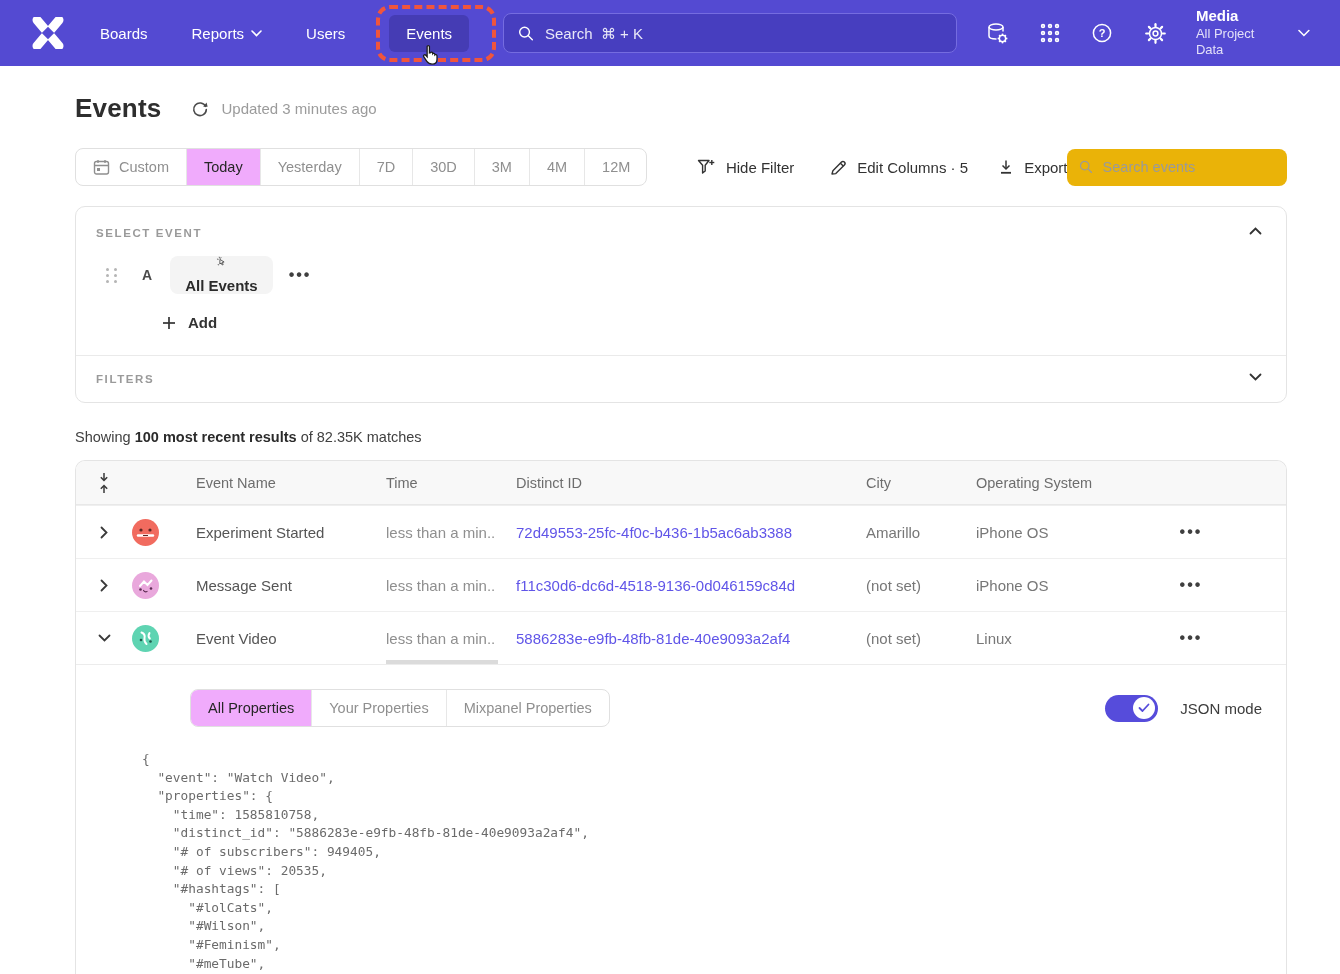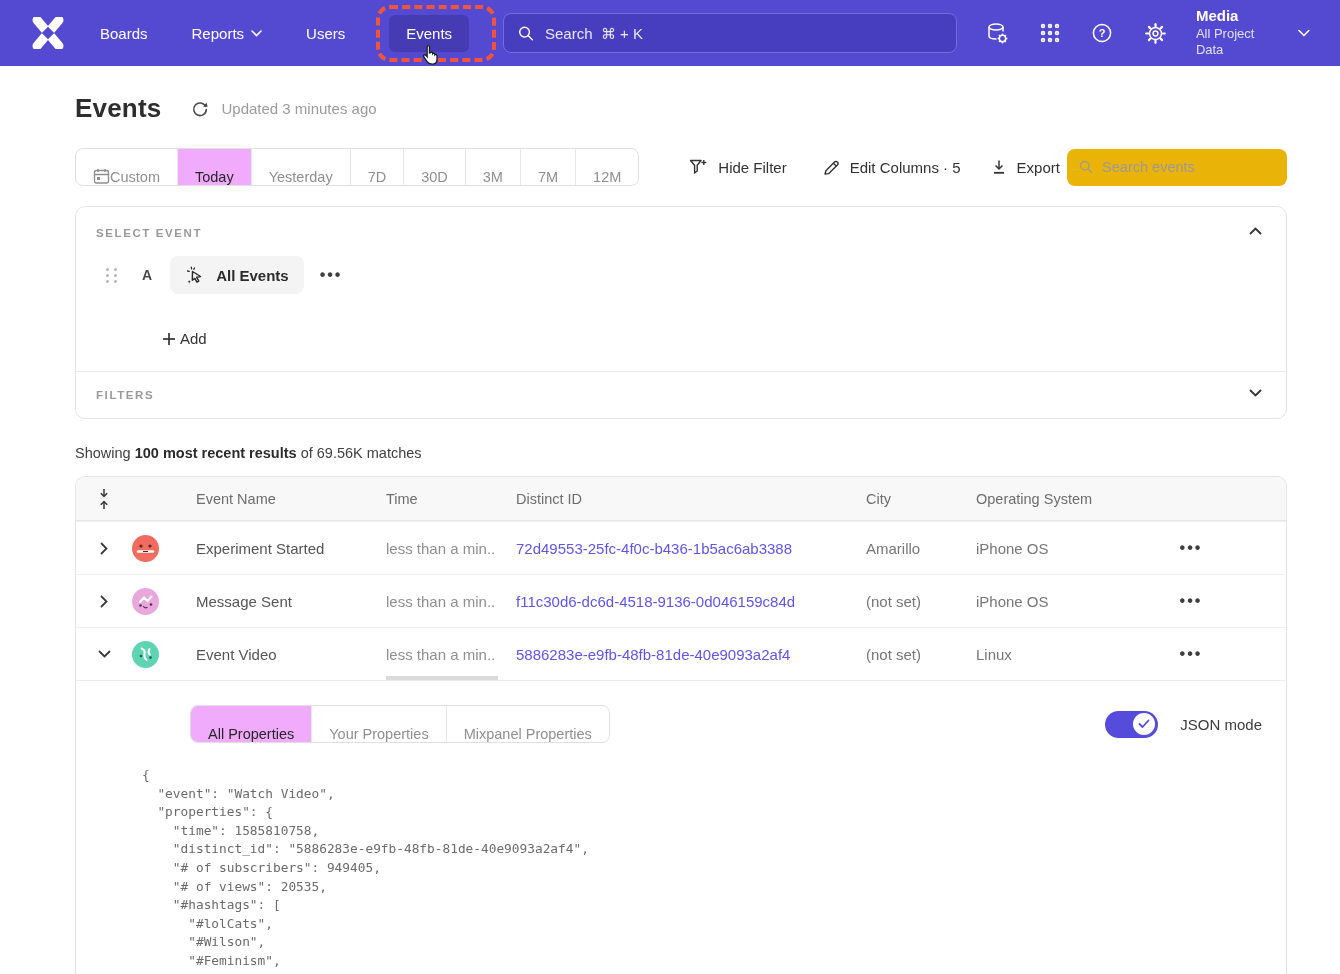--- a/index.html
+++ b/index.html
@@ -31,44 +31,44 @@
   
   .page { padding:0 53px 0 75px; }
   .page-head { display:flex; align-items:center; margin-top:27px; }
   .page-title { font-size:26px; font-weight:700; color:#2E2E2E; letter-spacing:.2px; }
   .refresh-btn { margin-left:30px; cursor:pointer; display:flex; }
   .updated { margin-left:12px; font-size:15px; color:#9B9B9B; }
 
   
   .toolbar { display:flex; align-items:center; margin-top:24px; }
   .seg { display:inline-flex; border:1px solid #E0E0E0; border-radius:8px; overflow:hidden; background:#fff; }
-  .seg-item { padding:0 17px; height:36px; display:flex; align-items:flex-end; font-size:14.5px;
+  .seg-item { padding:0 17px; height:36px; display:flex; align-items:center; gap:9px; font-size:14.5px;
     color:#8F8F8F; border-left:1px solid #E7E7E7; cursor:pointer; white-space:nowrap; }
   .seg-item:first-child { border-left:none; }
   .seg-item.active { color:#262626; font-weight:400; background:#f0abfc; }
   .tool-btn { display:flex; align-items:center; gap:10px; font-size:15px; color:#323232; cursor:pointer; white-space:nowrap; }
   .tb-hide { margin-left:50px; } .tb-edit { margin-left:36px; } .tb-export { margin-left:30px; }
   .search-events { margin-left:auto; width:220px; height:37px; background:#eab308; border-radius:8px;
     display:flex; align-items:center; padding:0 12px; gap:9px; }
   .search-events input { border:none; outline:none; background:transparent; font-size:14.5px; color:#555; width:100%; font-family:inherit; }
   .search-events input::placeholder { color:#9A9A9A; }
 
   
   .card { border:1px solid #E4E4E4; border-radius:10px; margin-top:20px; position:relative; }
   .qb-top { padding:20px 20px 24px 20px; position:relative; }
   .section-label { font-size:11.5px; font-weight:700; letter-spacing:1.6px; color:#9A9A9A; }
   .chev-btn { position:absolute; right:20px; top:16px; cursor:pointer; padding:4px; }
   .event-row { display:flex; align-items:center; margin-top:17px; }
   .drag-handle { width:14px; display:grid; grid-template-columns:4px 4px; gap:3px 4px; margin-left:10px; cursor:grab; }
   .drag-handle i { width:3px; height:3px; border-radius:50%; background:#B5B5B5; }
   .row-letter { font-size:14px; font-weight:700; color:#4A4A4A; margin-left:22px; }
   .event-chip { margin-left:18px; background:#F4F4F4; border-radius:8px; height:38px; padding:0 15px;
-    display:flex; align-items:center; gap:10px; font-size:15px; font-weight:700; color:#2B2B2B; cursor:pointer; }
+    display:flex; align-items:center; gap:10px; font-size:15px; font-weight:700; color:#2B2B2B; cursor:pointer;flex-direction:column; }
   .dots-btn { margin-left:16px; cursor:pointer; color:#3F3F3F; font-size:16px; letter-spacing:2px; font-weight:700; line-height:10px; }
-  .add-row { display:flex; align-items:center; gap:4px; margin:36px 0 0 66px; font-size:15px; font-weight:400; color:#333; cursor:pointer; }
+  .add-row { display:flex; align-items:center; gap:12px; margin:20px 0 0 66px; font-size:15px; font-weight:700; color:#333; cursor:pointer; }
   .qb-divider { border-top:1px solid #EAEAEA; }
   .qb-filters { padding:17px 20px; position:relative; }
 
   
   .results-line { margin-top:26px; font-size:14.5px; color:#414141; }
   .results-line b { color:#2B2B2B; }
 
   
   .table-card { border:1px solid #E4E4E4; border-radius:10px 10px 0 0; border-bottom:none; margin-top:15px; overflow:hidden; }
   .tgrid { display:grid; grid-template-columns:56px 44px 190px 130px 350px 110px 140px 1fr; align-items:center; }
@@ -224,21 +224,21 @@
             <line x1="12" y1="1" x2="12" y2="4" stroke="#8F8F8F" stroke-width="1.4"></line>
             <rect x="4" y="9" width="3" height="3" fill="#8F8F8F"></rect>
           </svg>
         <span>Custom</span>
       </div>
       <div class="seg-item active">Today</div>
       <div class="seg-item">Yesterday</div>
       <div class="seg-item">7D</div>
       <div class="seg-item">30D</div>
       <div class="seg-item">3M</div>
-      <div class="seg-item">7M</div>
+      <div class="seg-item">4M</div>
       <div class="seg-item">12M</div>
     </div>
 
     <div class="tool-btn tb-hide">
       <svg width="19" height="17" viewBox="0 0 19 17">
         <path d="M1.5 1.5 H12 L8.2 6.2 V12 L5.6 14 V6.2 Z" fill="none" stroke="#333" stroke-width="1.4" stroke-linejoin="round"></path>
         <line x1="14.8" y1="1" x2="14.8" y2="6" stroke="#333" stroke-width="1.4"></line>
           <line x1="12.3" y1="3.5" x2="17.3" y2="3.5" stroke="#333" stroke-width="1.4"></line>
       </svg>
       <span>Hide Filter</span>
@@ -314,21 +314,21 @@
     <div class="qb-filters">
       <div class="section-label">FILTERS</div>
       <div class="chev-btn" style="top:13px;">
         <svg width="13" height="8" viewBox="0 0 13 8">
             <polyline points="1.5,1.5 6.5,6.5 11.5,1.5" fill="none" stroke="#333" stroke-width="1.8" stroke-linecap="round"></polyline>
           </svg>
       </div>
     </div>
   </div>
 
-  <div class="results-line"><span>Showing </span><b>100 most recent results</b><span> of 69.56K matches</span></div>
+  <div class="results-line"><span>Showing </span><b>100 most recent results</b><span> of 82.35K matches</span></div>
 
   <div class="table-card">
     <div class="tgrid thead">
       <div class="collapse-all">
         <svg width="12" height="22" viewBox="0 0 12 22">
           <g stroke="#3A3A3A" stroke-width="1.5" fill="none">
               <line x1="6" y1="1" x2="6" y2="8"></line>
               <polyline points="2.8,5.2 6,8.4 9.2,5.2"></polyline>
               <line x1="6" y1="21" x2="6" y2="14"></line>
               <polyline points="2.8,16.8 6,13.6 9.2,16.8"></polyline>

